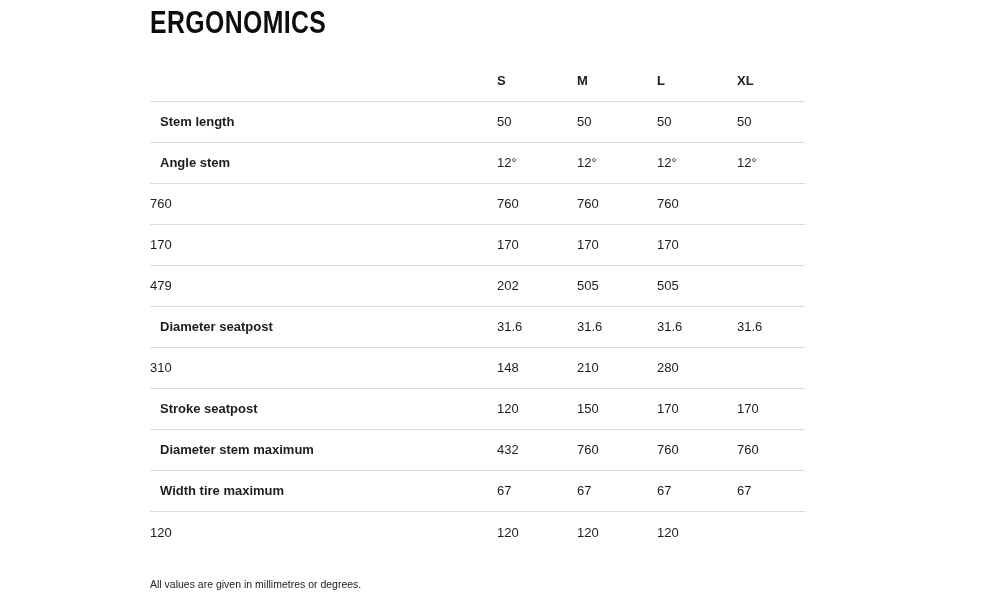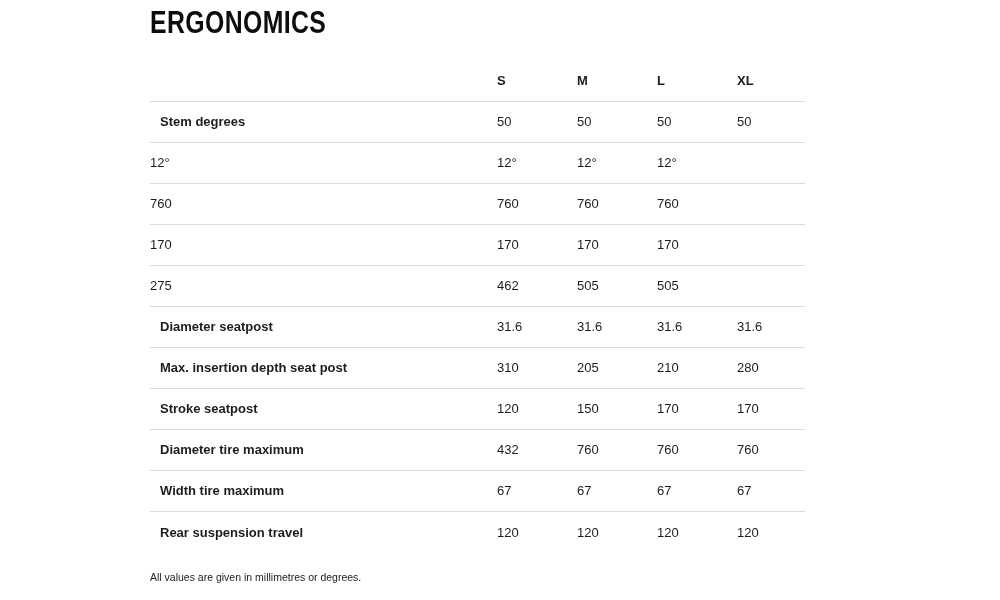--- a/index.html
+++ b/index.html
@@ -63,21 +63,21 @@
     white-space:nowrap;
   }
   .cell.label{
     font-weight:700;
     padding-left:10px;
   }
   .cell.col-header{
     font-weight:700;
   }
   .footnote{
-    margin-top:18px;
+    margin-top:25px;
     font-size:10.5px;
     line-height:1.2;
     color:#222;
   }
 </style>
 </head>
 <body>
 
 <div class="page">
   <div class="content">
@@ -88,87 +88,86 @@
         <div class="cell label"></div>
 
       <div class="cell col-header">S</div>
           <div class="cell col-header">M</div>
           <div class="cell col-header">L</div>
           <div class="cell col-header">XL</div>
         </div>
       <div id="rows-container">
 
       <div class="row">
-            <div class="cell label">Stem degrees</div>
+            <div class="cell label">Stem length</div>
             <div class="cell value">50</div>
             <div class="cell value">50</div>
             <div class="cell value">50</div>
             <div class="cell value">50</div>
           </div>
           <div class="row">
+            <div class="cell label">Angle stem</div>
             <div class="cell value">12°</div>
             <div class="cell value">12°</div>
             <div class="cell value">12°</div>
             <div class="cell value">12°</div>
           </div>
           <div class="row">
             <div class="cell value">760</div>
             <div class="cell value">760</div>
             <div class="cell value">760</div>
             <div class="cell value">760</div>
           </div>
           <div class="row">
             <div class="cell value">170</div>
             <div class="cell value">170</div>
             <div class="cell value">170</div>
             <div class="cell value">170</div>
           </div>
           <div class="row">
-            <div class="cell value">275</div>
-            <div class="cell value">462</div>
+            <div class="cell value">479</div>
+            <div class="cell value">202</div>
             <div class="cell value">505</div>
             <div class="cell value">505</div>
           </div>
           <div class="row">
             <div class="cell label">Diameter seatpost</div>
             <div class="cell value">31.6</div>
             <div class="cell value">31.6</div>
             <div class="cell value">31.6</div>
             <div class="cell value">31.6</div>
           </div>
           <div class="row">
-            <div class="cell label">Max. insertion depth seat post</div>
             <div class="cell value">310</div>
-            <div class="cell value">205</div>
+            <div class="cell value">148</div>
             <div class="cell value">210</div>
             <div class="cell value">280</div>
           </div>
           <div class="row">
             <div class="cell label">Stroke seatpost</div>
             <div class="cell value">120</div>
             <div class="cell value">150</div>
             <div class="cell value">170</div>
             <div class="cell value">170</div>
           </div>
           <div class="row">
-            <div class="cell label">Diameter tire maximum</div>
+            <div class="cell label">Diameter stem maximum</div>
             <div class="cell value">432</div>
             <div class="cell value">760</div>
             <div class="cell value">760</div>
             <div class="cell value">760</div>
           </div>
           <div class="row">
             <div class="cell label">Width tire maximum</div>
             <div class="cell value">67</div>
             <div class="cell value">67</div>
             <div class="cell value">67</div>
             <div class="cell value">67</div>
           </div>
           <div class="row">
-            <div class="cell label">Rear suspension travel</div>
             <div class="cell value">120</div>
             <div class="cell value">120</div>
             <div class="cell value">120</div>
             <div class="cell value">120</div>
           </div>
         </div>
     </div>
 
     <div class="footnote">All values are given in millimetres or degrees.</div>
   </div>

